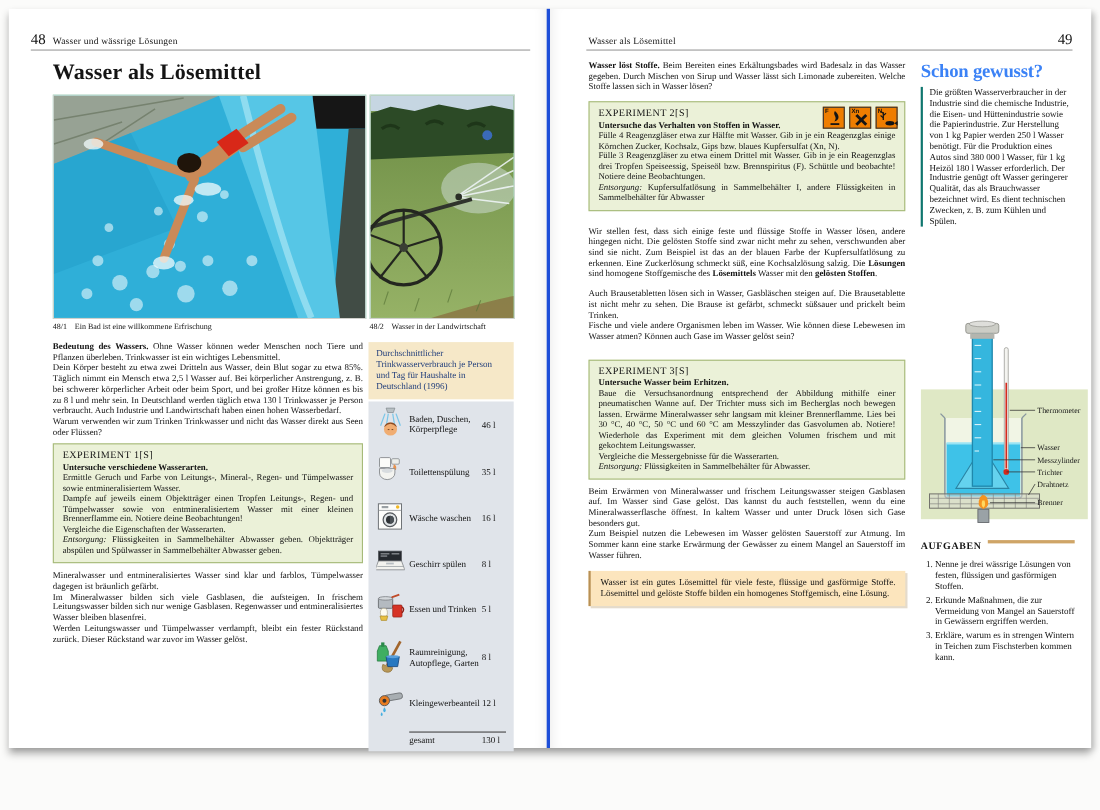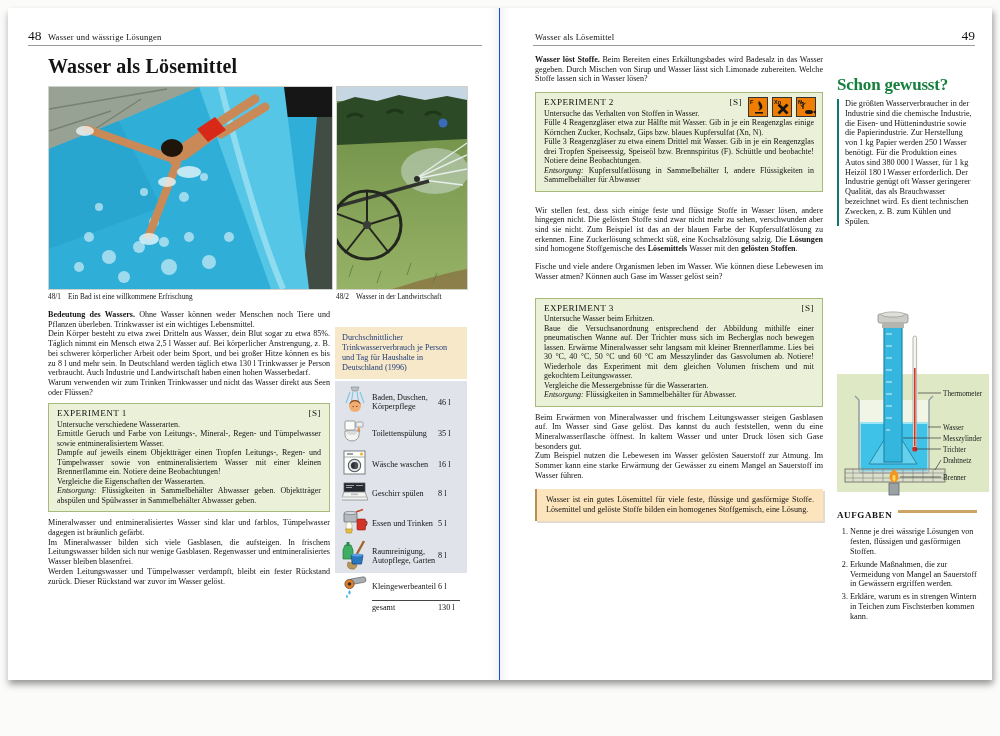--- a/index.html
+++ b/index.html
@@ -1,21 +1,21 @@
 <!DOCTYPE html>
 <html><head>
 <meta charset="utf-8">
 <style>
   * { margin:0; padding:0; box-sizing:border-box; }
   html,body { width:1000px; height:736px; background:#fbfbfa; overflow:hidden;
     font-family:"Liberation Serif","DejaVu Serif",serif; color:#141414; }
   .spread { position:absolute; left:8px; top:8px; width:984px; height:672px;
     display:flex; box-shadow:0 5px 7px rgba(0,0,0,.28), 3px 3px 5px rgba(0,0,0,.15); }
   .page { width:492px; height:672px; background:#fff; position:relative; }
-  .page-left { border-right:1px solid #1d4ed8; box-shadow:inset -10px 0 12px -10px rgba(0,0,0,.10); }
+  .page-left { border-right:3px solid #1d4ed8; box-shadow:inset -10px 0 12px -10px rgba(0,0,0,.10); }
   .page-right { box-shadow:inset 10px 0 12px -10px rgba(0,0,0,.10); }
 
   
   .pgnum { position:absolute; top:20px; font-size:13.5px; }
   .runhead { position:absolute; top:24px; font-size:8.6px; letter-spacing:.2px; }
   .headrule { position:absolute; top:37px; height:1px; background:#9a9a9a; }
 
   .chap-title { position:absolute; left:40px; top:47px; font-size:20px; letter-spacing:.2px; }
 
   
@@ -26,49 +26,49 @@
   
   .maincol-l { position:absolute; left:40px; top:302px; width:282px; }
   .maincol-r { position:absolute; left:35px; top:47px; width:288px; }
   .body-text { font-size:8.1px; line-height:9.7px; text-align:justify; }
   .body-text p { margin:0; }
   .lead { font-weight:bold; }
 
   
   .exp-box { background:#ebf1d8; border:1px solid #a6ba79; padding:5px 8px 6px;
     font-size:8px; line-height:9.5px; position:relative; }
-  .exp-title-row { display:flex; justify-content:space-between; font-size:9.2px;
+  .exp-title-row { display:flex; font-size:9.2px;
     letter-spacing:.4px; margin-bottom:1px; }
-  .exp-sub { font-weight:normal; text-align:left; }
+  .exp-sub { font-weight:bold; text-align:left; }
   .exp-box p { text-align:justify; }
   .disp i { font-style:italic; }
   .hz-group { position:absolute; top:4px; right:6px; display:flex; gap:4px; }
   .hz { width:20px; height:20px; background:#ee7d00; border:1px solid #333; position:relative; }
   .hz .code { position:absolute; top:0px; left:1px; font-family:"Liberation Sans",sans-serif;
     font-size:5.5px; font-weight:bold; color:#111; }
   .hz svg { position:absolute; left:0; top:0; }
   .pad-tag { margin-right:72px; }
 
   
-  .tablecol { position:absolute; left:327px; top:303px; width:132px; height:314px;margin-top:16px; }
+  .tablecol { position:absolute; left:327px; top:303px; width:132px; height:314px; }
   .tbl-title { background:#f6e8c8; color:#24407c; font-size:8.2px; line-height:10px;
     padding:6px 7px; }
   .tbl-rows { background:#e0e4ea; margin-top:2px; padding:5px 7px 6px;
-    height:192px; display:flex; flex-direction:column; justify-content:space-between; }
+    height:318px; display:flex; flex-direction:column; justify-content:space-between; }
   .tbl-row { display:flex; align-items:center; font-size:8.2px; line-height:9.6px; }
   .tbl-ico { width:30px; flex:0 0 30px; }
   .tbl-lab { flex:1; padding-right:2px; }
   .tbl-val { flex:0 0 22px; text-align:left; white-space:nowrap; }
   .tbl-total { border-top:1px solid #444; margin-left:30px; padding-top:2px;
     display:flex; font-size:8.2px; }
   .tbl-total .tbl-lab { flex:1; }
 
   
   .margincol { position:absolute; left:337px; top:47px; width:140px; }
-  .dyk-head { font-size:17px; font-weight:bold; color:#15803d; letter-spacing:-.2px;margin-top:20px; }
+  .dyk-head { font-size:17px; font-weight:bold; color:#3b82f6; letter-spacing:-.2px; }
   .dyk-text { margin-top:4px; border-left:2px solid #0f766e; padding-left:6px;
     font-size:8.2px; line-height:9.8px; }
   .diagram { margin-top:84px; }
   .tasks { margin-top:9px; }
   .tasks-head { display:flex; align-items:flex-start; font-size:9px; font-weight:bold;
     letter-spacing:.6px; }
   .tasks-head .rule { flex:1; height:3px; background:#cfa567; margin-left:6px; }
   .tasks ol { margin-top:7px; padding-left:13px; font-size:8.2px; line-height:9.8px; }
   .tasks li { margin-bottom:3px; }
 
@@ -315,21 +315,21 @@
           <span class="tbl-ico">
             <svg width="26" height="24" viewBox="0 0 26 24">
               <rect x="7" y="4" width="17" height="5.5" rx="2.5" transform="rotate(-10 15 7)" fill="#a8aeb2" stroke="#63676b" stroke-width="0.7"></rect>
               <circle cx="7.5" cy="10" r="4.6" fill="#e87c20" stroke="#5c5c5c" stroke-width="0.9"></circle>
               <circle cx="7.5" cy="10" r="1.8" fill="#333"></circle>
               <path d="M7.5 16 q-2.4 3.4 0 4.6 q2.4 -1.2 0 -4.6z" fill="#44aee0"></path>
               <path d="M5 20.5 q-1.8 2.6 0 3.4 q1.8 -0.8 0 -3.4z" fill="#44aee0"></path>
             </svg>
           </span>
           <span class="tbl-lab">Kleingewerbeanteil</span>
-          <span class="tbl-val">6 l</span>
+          <span class="tbl-val">12 l</span>
         </div>
 
         <div class="tbl-total">
           <span class="tbl-lab">gesamt</span>
           <span class="tbl-val">130 l</span>
         </div>
       </div>
     </div>
   </div>
 
@@ -381,20 +381,21 @@
         <p class="disp"><i>Entsorgung:</i><span> Kupfersulfatlösung in Sammelbehälter I, andere Flüssigkeiten in Sammelbehälter für Abwasser</span></p>
       </div>
 
       <div class="body-text mt14">
         <p>
           <span>Wir stellen fest, dass sich einige feste und flüssige Stoffe in Wasser lösen, andere hingegen nicht. Die gelösten Stoffe sind zwar nicht mehr zu sehen, verschwunden aber sind sie nicht. Zum Beispiel ist das an der blauen Farbe der Kupfersulfatlösung zu erkennen. Eine Zuckerlösung schmeckt süß, eine Kochsalzlösung salzig. Die </span><b>Lösungen</b><span> sind homogene Stoffgemische des </span><b>Lösemittels</b><span> Wasser mit den </span><b>gelösten Stoffen</b><span>.</span>
         </p>
       </div>
 
       <div class="body-text mt8">
+        <p>Auch Brausetabletten lösen sich in Wasser, Gasbläschen steigen auf. Die Brausetablette ist nicht mehr zu sehen. Die Brause ist gefärbt, schmeckt süßsauer und prickelt beim Trinken.</p>
         <p>Fische und viele andere Organismen leben im Wasser. Wie können diese Lebewesen im Wasser atmen? Können auch Gase im Wasser gelöst sein?</p>
       </div>
 
       <div class="exp-box mt16">
         <div class="exp-title-row">
           <span>EXPERIMENT 3</span>
           <span>[S]</span>
         </div>
         <p class="exp-sub">Untersuche Wasser beim Erhitzen.</p>
         <p>Baue die Versuchsanordnung entsprechend der Abbildung mithilfe einer pneumatischen Wanne auf. Der Trichter muss sich im Becherglas noch bewegen lassen. Erwärme Mineralwasser sehr langsam mit kleiner Brennerflamme. Lies bei 30 °C, 40 °C, 50 °C und 60 °C am Messzylinder das Gasvolumen ab. Notiere! Wiederhole das Experiment mit dem gleichen Volumen frischem und mit gekochtem Leitungswasser.</p>

